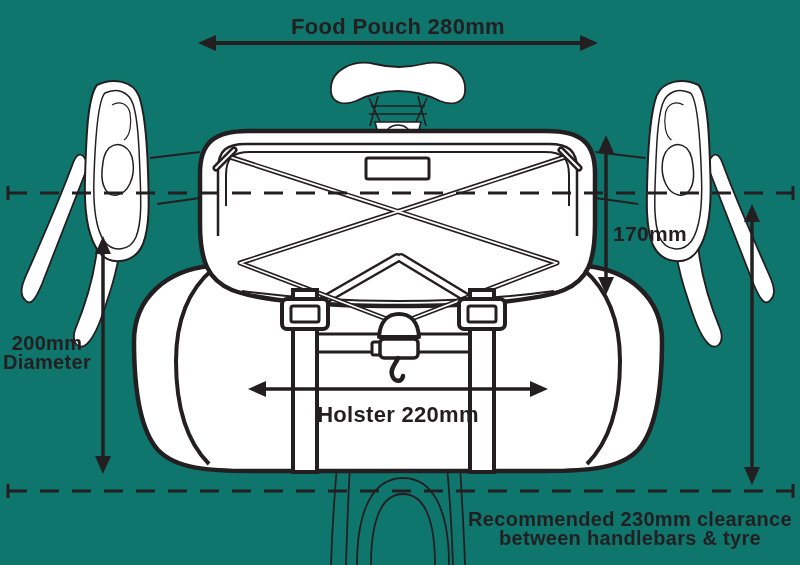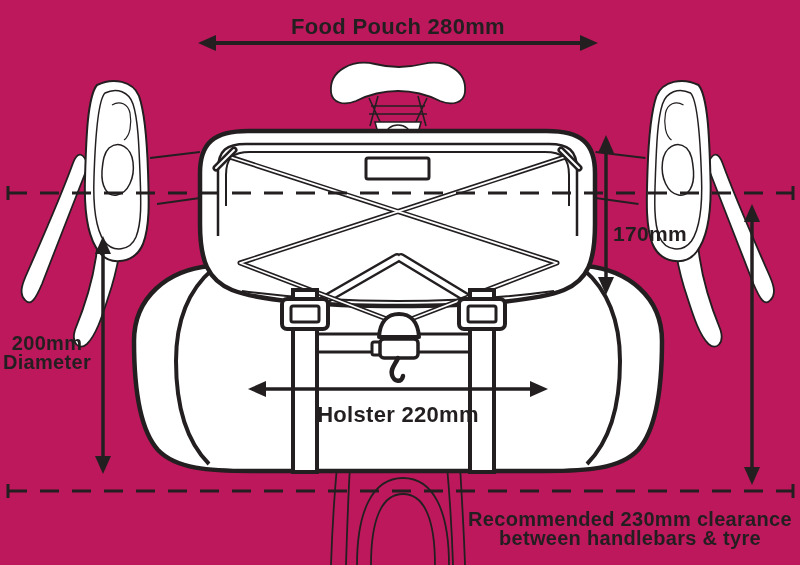--- a/index.html
+++ b/index.html
@@ -1,16 +1,16 @@
 <!DOCTYPE html>
 <html><head>
 <meta charset="utf-8">
 <style>
   html,body{margin:0;padding:0;background:#ffffff;}
-  .canvas{position:relative;width:800px;height:565px;background:#be185d;overflow:hidden;}
+  .canvas{position:relative;width:800px;height:565px;background:#0f766e;overflow:hidden;}
   svg{display:block;}
   text{font-family:"Liberation Sans",sans-serif;font-weight:700;fill:#231f20;letter-spacing:.3px;}
 </style>
 </head>
 <body>
 
 <div class="canvas">
 <svg width="800" height="565" viewBox="0 0 800 565">
 
   <defs>

